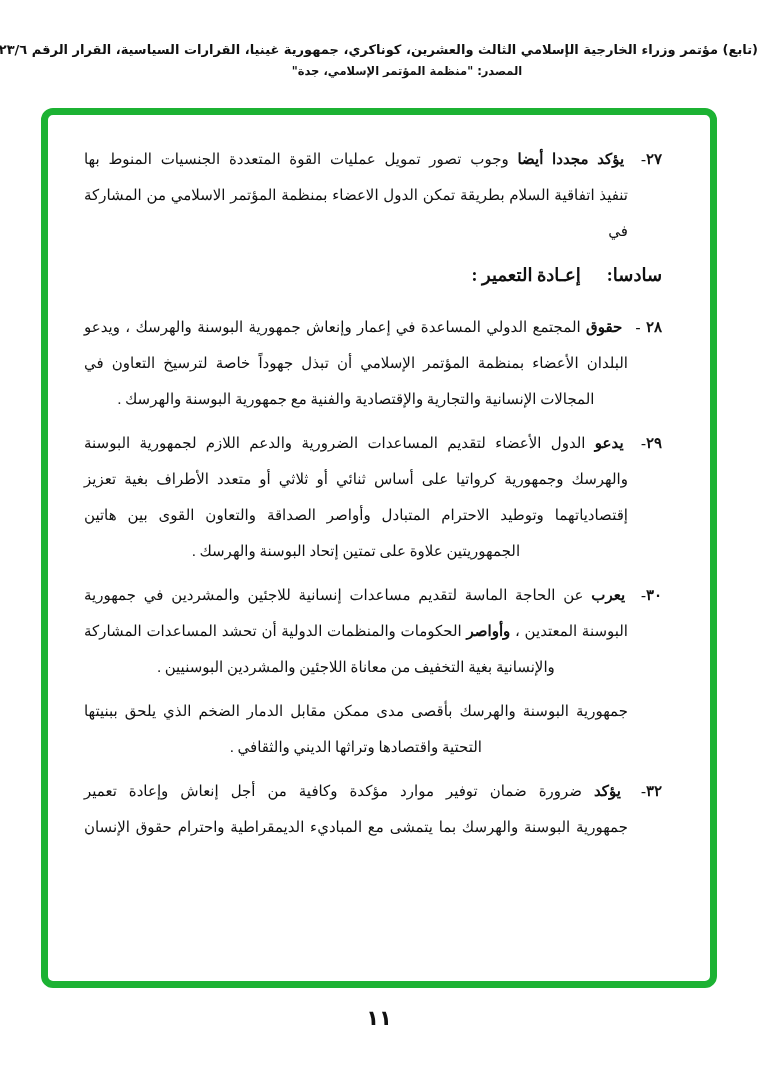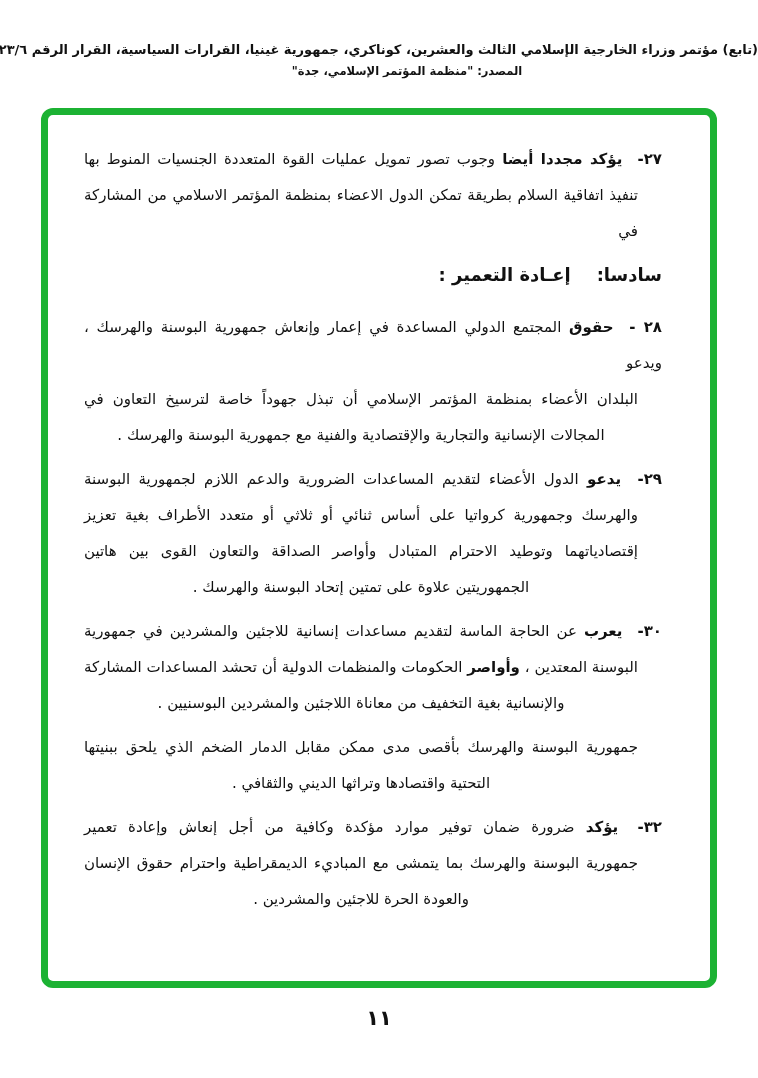--- a/index.html
+++ b/index.html
@@ -35,35 +35,36 @@
   }
   .frame {
     box-sizing: border-box;
     margin: 30px auto 0 auto;
     width: 676px;
     height: 880px;
     border: 7px solid #1CB233;
     border-radius: 12px;
     padding: 26px 48px 0 36px;
     background: #ffffff;
+    font-family: Liberation Serif, serif;
   }
   .para {
     font-size: 15px;
     line-height: 36px;
     margin-bottom: 8px;
   }
   .line {
     text-align: justify;
     text-align-last: justify;
   }
   .line.last {
     text-align-last: center;
   }
   .cont {
-    margin-right: 24px;
+    margin-right: 34px;
   }
   .num {
     font-weight: bold;
     margin-left: 8px;
     white-space: nowrap;
   }
   .b {
     font-weight: bold;
   }
   .section-head {
@@ -147,20 +148,19 @@
       <div class="line last cont">التحتية واقتصادها وتراثها الديني والثقافي .</div>
     </section>
 
     <section class="para">
       <div class="line full">
         <span class="num">٣٢-</span>
         <span class="b">يؤكد</span>
         <span>ضرورة ضمان توفير موارد مؤكدة وكافية من أجل إنعاش وإعادة تعمير</span>
       </div>
       <div class="line full cont">جمهورية البوسنة والهرسك بما يتمشى مع المباديء الديمقراطية واحترام حقوق الإنسان</div>
-      <div class="line last cont">والعودة الحرة للاجئين والمشردين .</div>
     </section>
 
   </div>
 
   <div class="page-number">١١</div>
 
 </div>
 
 </body></html>

